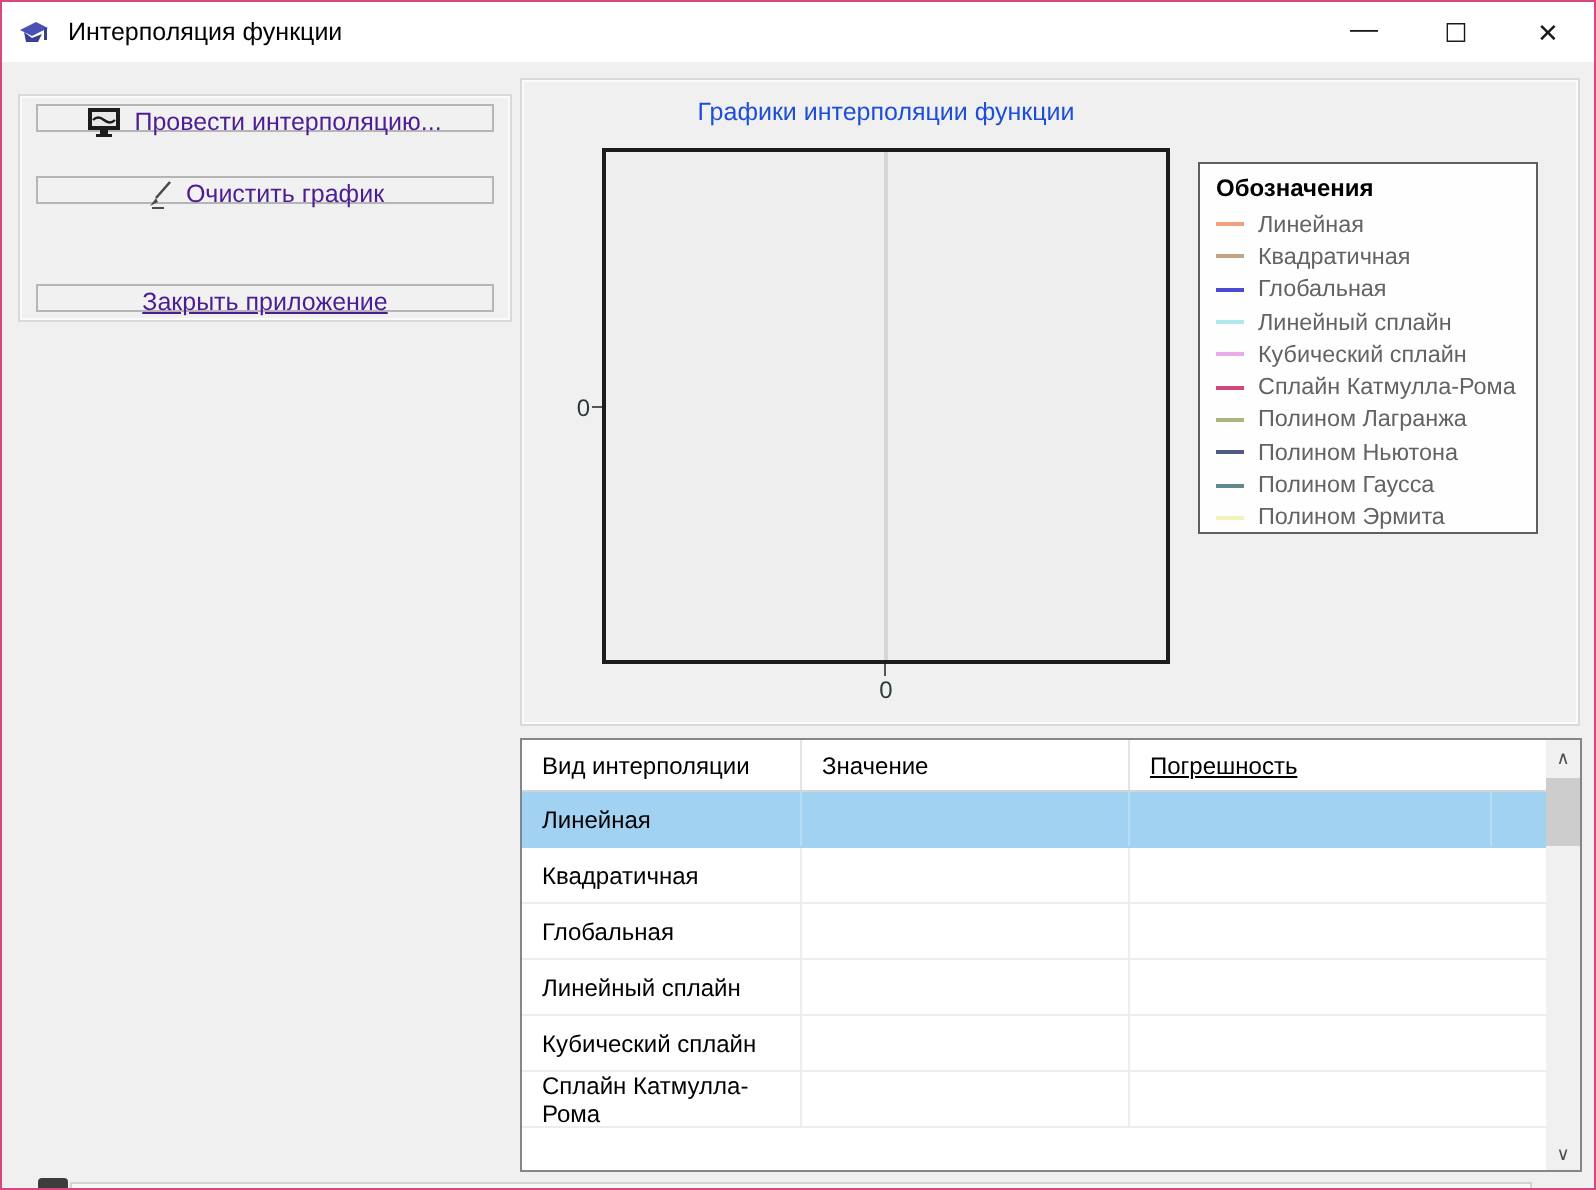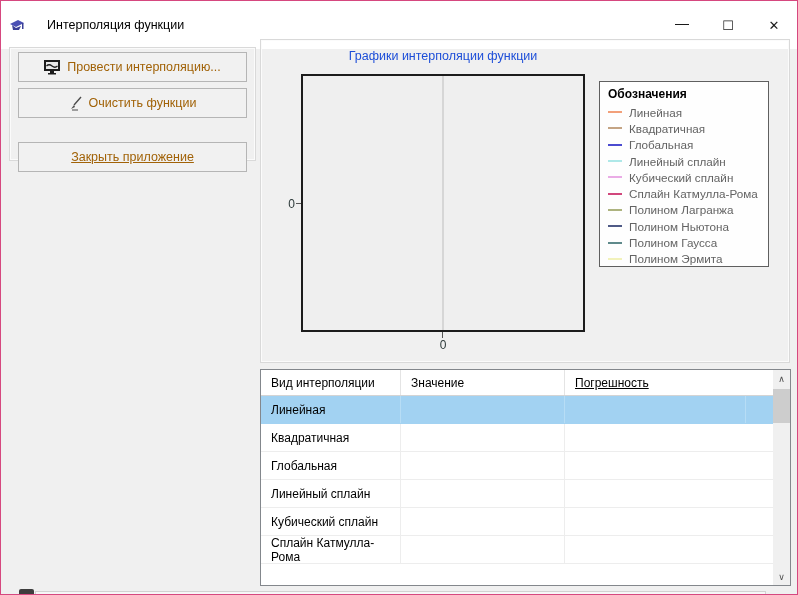--- a/index.html
+++ b/index.html
@@ -1,34 +1,34 @@
 <!DOCTYPE html>
 <html><head>
 <meta charset="utf-8">
 <style>
   html,body{margin:0;padding:0;background:#e8e8e8;}
   *{box-sizing:border-box;font-family:"Liberation Sans",sans-serif;}
   .window{position:relative;width:798px;height:595px;background:#f0f0f0;
           border:1px solid #d6487f;overflow:hidden;}
   
-  .titlebar{position:absolute;left:0;top:0;width:796px;height:48px;background:#ffffff;
-            display:flex;align-items:center;gap:13px;}
+  .titlebar{position:absolute;left:0;top:0;width:796px;height:30px;background:#ffffff;
+            display:flex;align-items:center;}
   .app-icon{width:17px;height:15px;margin-left:8px;position:relative;}
   .app-icon svg{display:block;}
   .title-text{margin-left:8px;font-size:12.5px;color:#000;}
   .win-controls{margin-left:auto;display:flex;height:30px;}
   .winbtn{width:46px;height:30px;display:flex;align-items:center;justify-content:center;
           font-size:13px;color:#1a1a1a;cursor:default;}
   .winbtn.min span{position:relative;top:-2px;font-size:14px;}
   
   .groupbox{position:absolute;border:1px solid #d9d9d9;box-shadow:inset 0 0 0 1px #fbfbfb;}
   
-  .push-btn{position:absolute;left:17px;width:229px;height:30px;background:#f1f1f1;
-            border:1px solid #b5b5b5;display:flex;align-items:center;justify-content:center;
-            font-size:12.5px;color:#a16207;gap:6px;}
+  .push-btn{position:absolute;left:17px;width:229px;height:14px;background:#f1f1f1;
+            border:1px solid #b5b5b5;display:flex;align-items:flex-start;justify-content:center;
+            font-size:12.5px;color:#4c1d95;gap:6px;}
   .btn-icon{display:inline-flex;align-items:center;}
   
   .chart-title{position:absolute;left:300px;top:48px;width:284px;text-align:center;
                font-size:12.5px;}
   .plot{position:absolute;left:300px;top:73px;width:284px;height:258px;background:#efefef;
         border:2px solid #1c1c1c;}
   .vgrid{position:absolute;left:50%;top:0;width:2px;height:100%;background:#d6d6d6;
          transform:translateX(-1px);}
   .ytick-label{position:absolute;left:272px;top:196px;width:22px;text-align:right;
                font-size:12px;color:#2d3a3a;}
@@ -111,21 +111,21 @@
   </button>
 
   <button class="push-btn" style="top:87px;">
     <span class="btn-icon">
       <svg width="14" height="15" viewBox="0 0 14 15">
         <path d="M12 1 L5 9" stroke="#4a4a4a" stroke-width="1.3" fill="none"></path>
         <path d="M5 9 L2 13 L6 11 Z" fill="#4a4a4a"></path>
         <path d="M3 14 L9 14" stroke="#4a4a4a" stroke-width="1" fill="none"></path>
       </svg>
     </span>
-    <span>Очистить функции</span>
+    <span>Очистить график</span>
   </button>
 
   <button class="push-btn" style="top:141px;text-decoration:underline;">
     <span>Закрыть приложение</span>
   </button>
 
   <div class="groupbox" style="left:259px;top:38px;width:530px;height:324px;"></div>
 
   <div class="chart-title" style="color:#1d4ed8;">Графики интерполяции функции</div>
 

